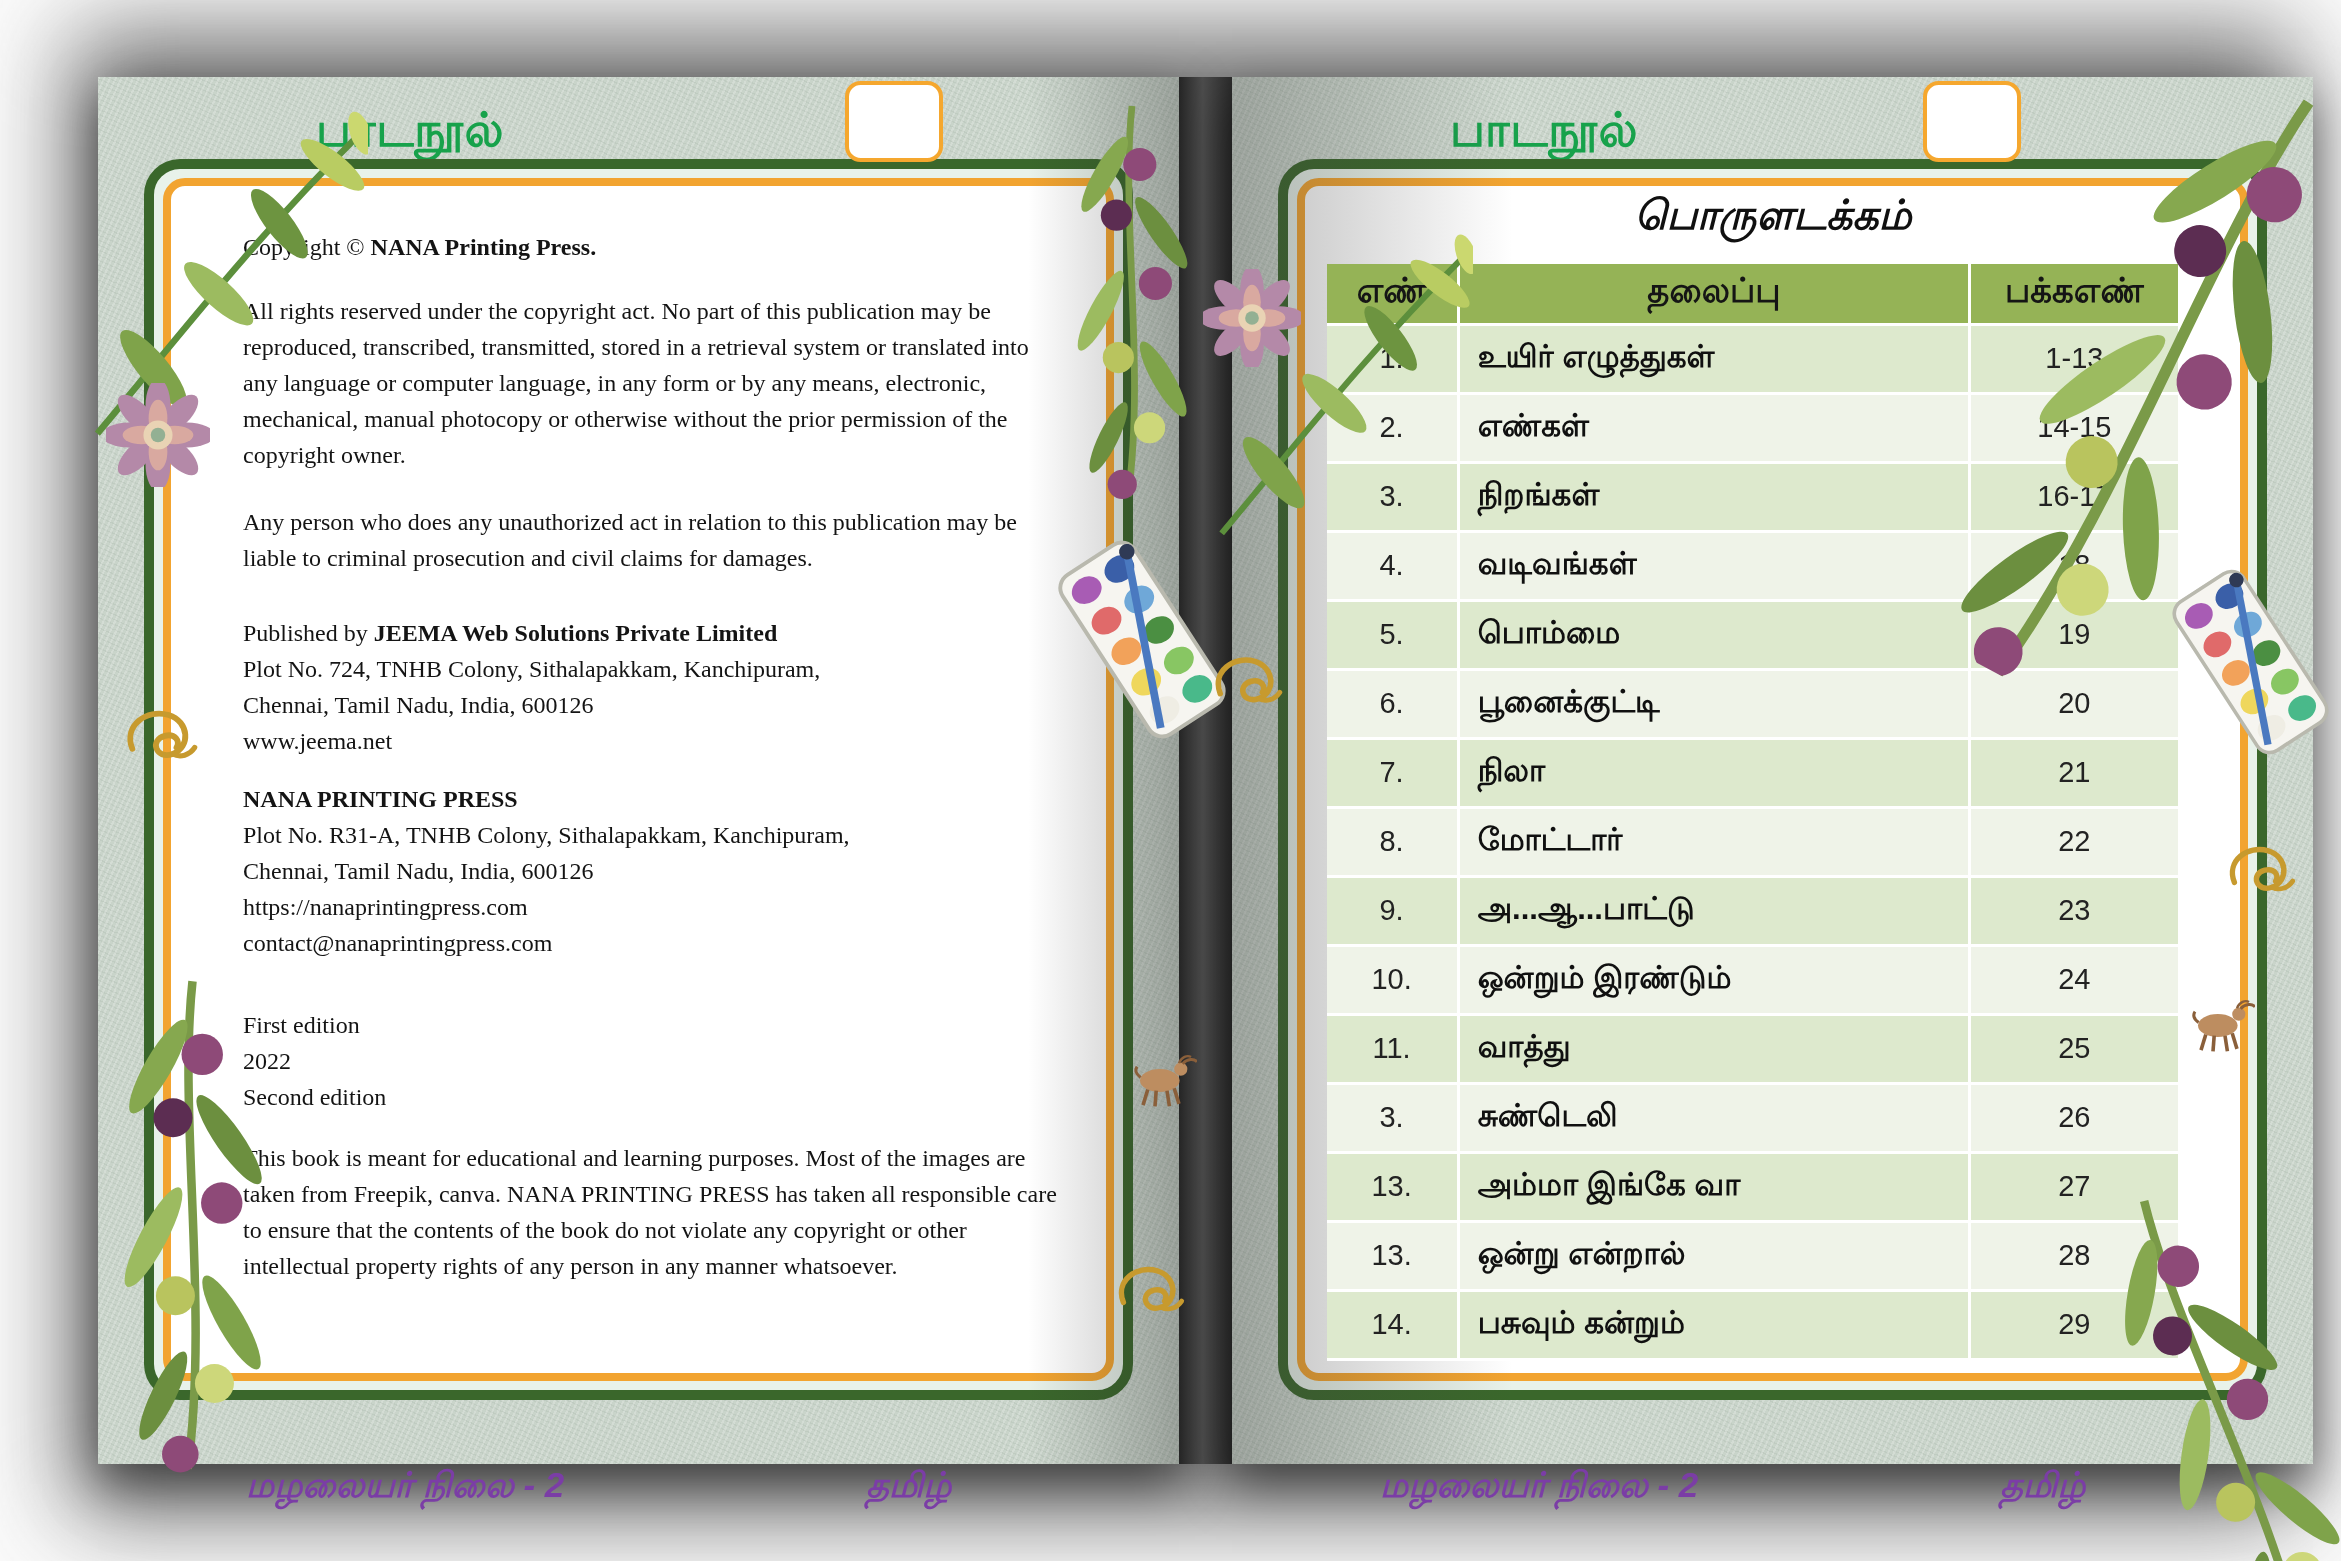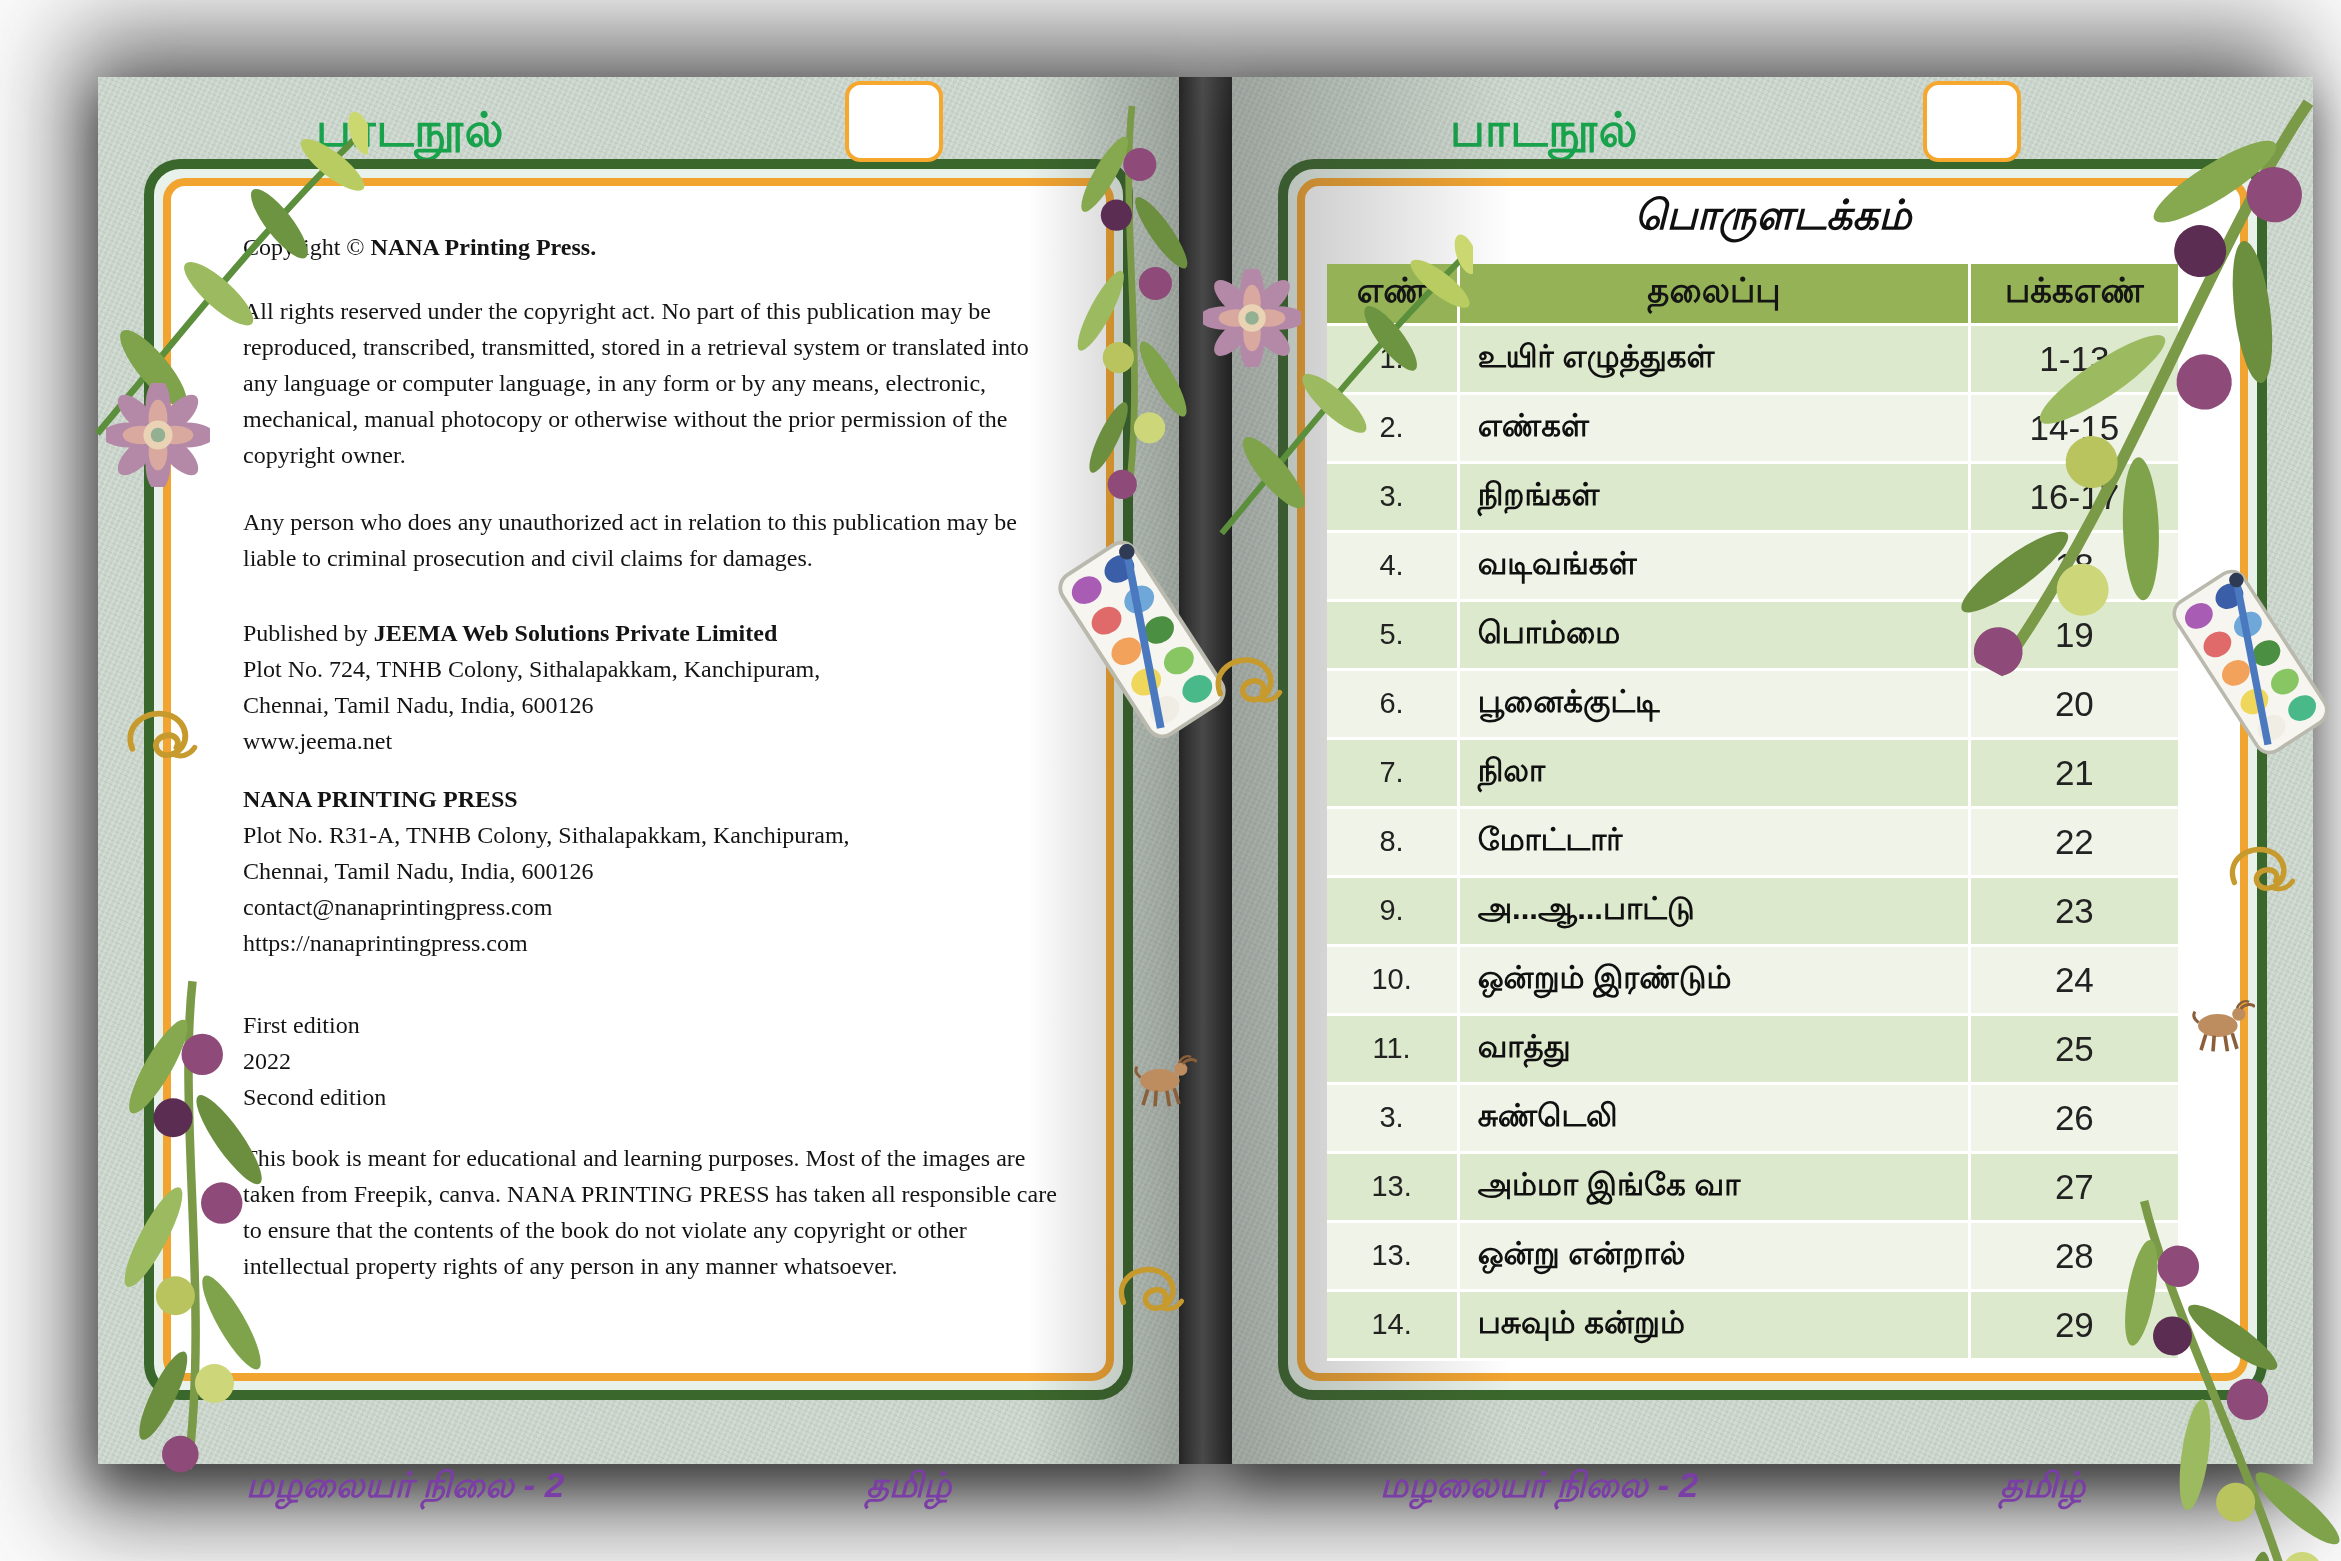--- a/index.html
+++ b/index.html
@@ -62,21 +62,21 @@
   .toc col.c-pages{width:209px;}
   .toc th{background:#95b356;color:#151515;font-weight:bold;font-size:34px;
     height:59px;border-right:3.9px solid #fff;border-bottom:3.9px solid #fff;
     text-align:center;vertical-align:middle;padding:0;}
   .toc td{height:66px;border-right:3.9px solid #fff;border-bottom:3.9px solid #fff;
     vertical-align:middle;padding:0;}
   .toc tr.odd td{background:#dde9cd;}
   .toc tr.even td{background:#eff3e8;}
   .toc td.c-num{text-align:center;font-size:29px;color:#222;}
   .toc td.c-title{font-size:31px;font-weight:bold;color:#101010;padding-left:18px;}
-  .toc td.c-pages{text-align:center;font-size:35px;color:#222;margin-top:16px;}
+  .toc td.c-pages{text-align:center;font-size:29px;color:#222;margin-top:16px;}
   
   .deco{position:absolute;z-index:6;pointer-events:none;}
 </style>
 </head>
 <body>
 
 <svg width="0" height="0" style="position:absolute" aria-hidden="true">
   <defs>
     <g id="sym-sprig">
       <path d="M10,350 C90,255 170,150 290,30" stroke="#5c8f3c" stroke-width="7" fill="none"></path>
@@ -170,22 +170,22 @@
       <div class="blk mb-published">
         <div><span>Published by </span><b>JEEMA Web Solutions Private Limited</b></div>
         <div>Plot No. 724, TNHB Colony, Sithalapakkam, Kanchipuram,</div>
         <div>Chennai, Tamil Nadu, India, 600126</div>
         <div>www.jeema.net</div>
       </div>
       <div class="blk mb-press">
         <div><b>NANA PRINTING PRESS</b></div>
         <div>Plot No. R31-A, TNHB Colony, Sithalapakkam, Kanchipuram,</div>
         <div>Chennai, Tamil Nadu, India, 600126</div>
+        <div>https://nanaprintingpress.com</div>
         <div>contact@nanaprintingpress.com</div>
-        <div>https://nanaprintingpress.com</div>
       </div>
       <div class="blk mb-editions">
         <div>First edition</div>
         <div>2022</div>
         <div>Second edition</div>
       </div>
       <p class="blk">This book is meant for educational and learning purposes. Most of the images are taken from Freepik, canva. NANA PRINTING PRESS has taken all responsible care to ensure that the contents of the book do not violate any copyright or other intellectual property rights of any person in any manner whatsoever.</p>
     </div>
   </div>
 

